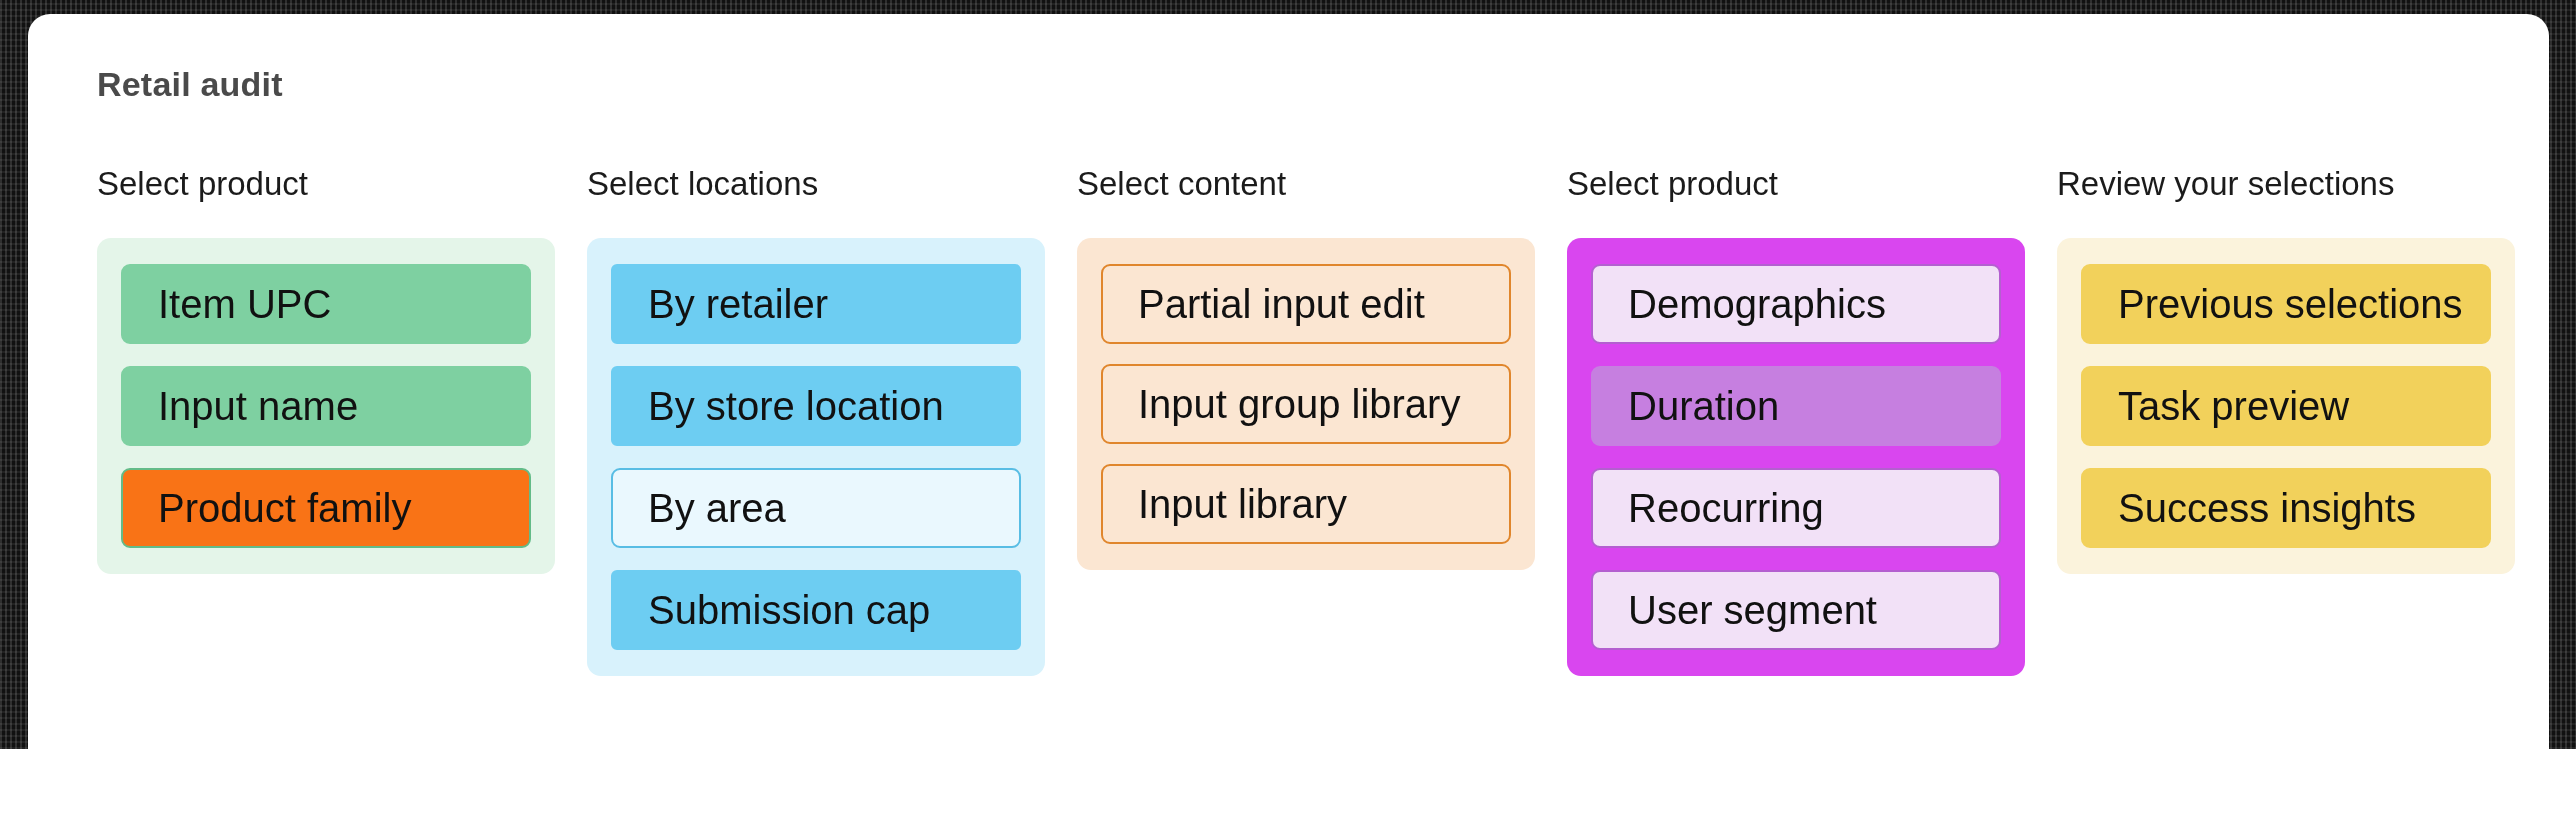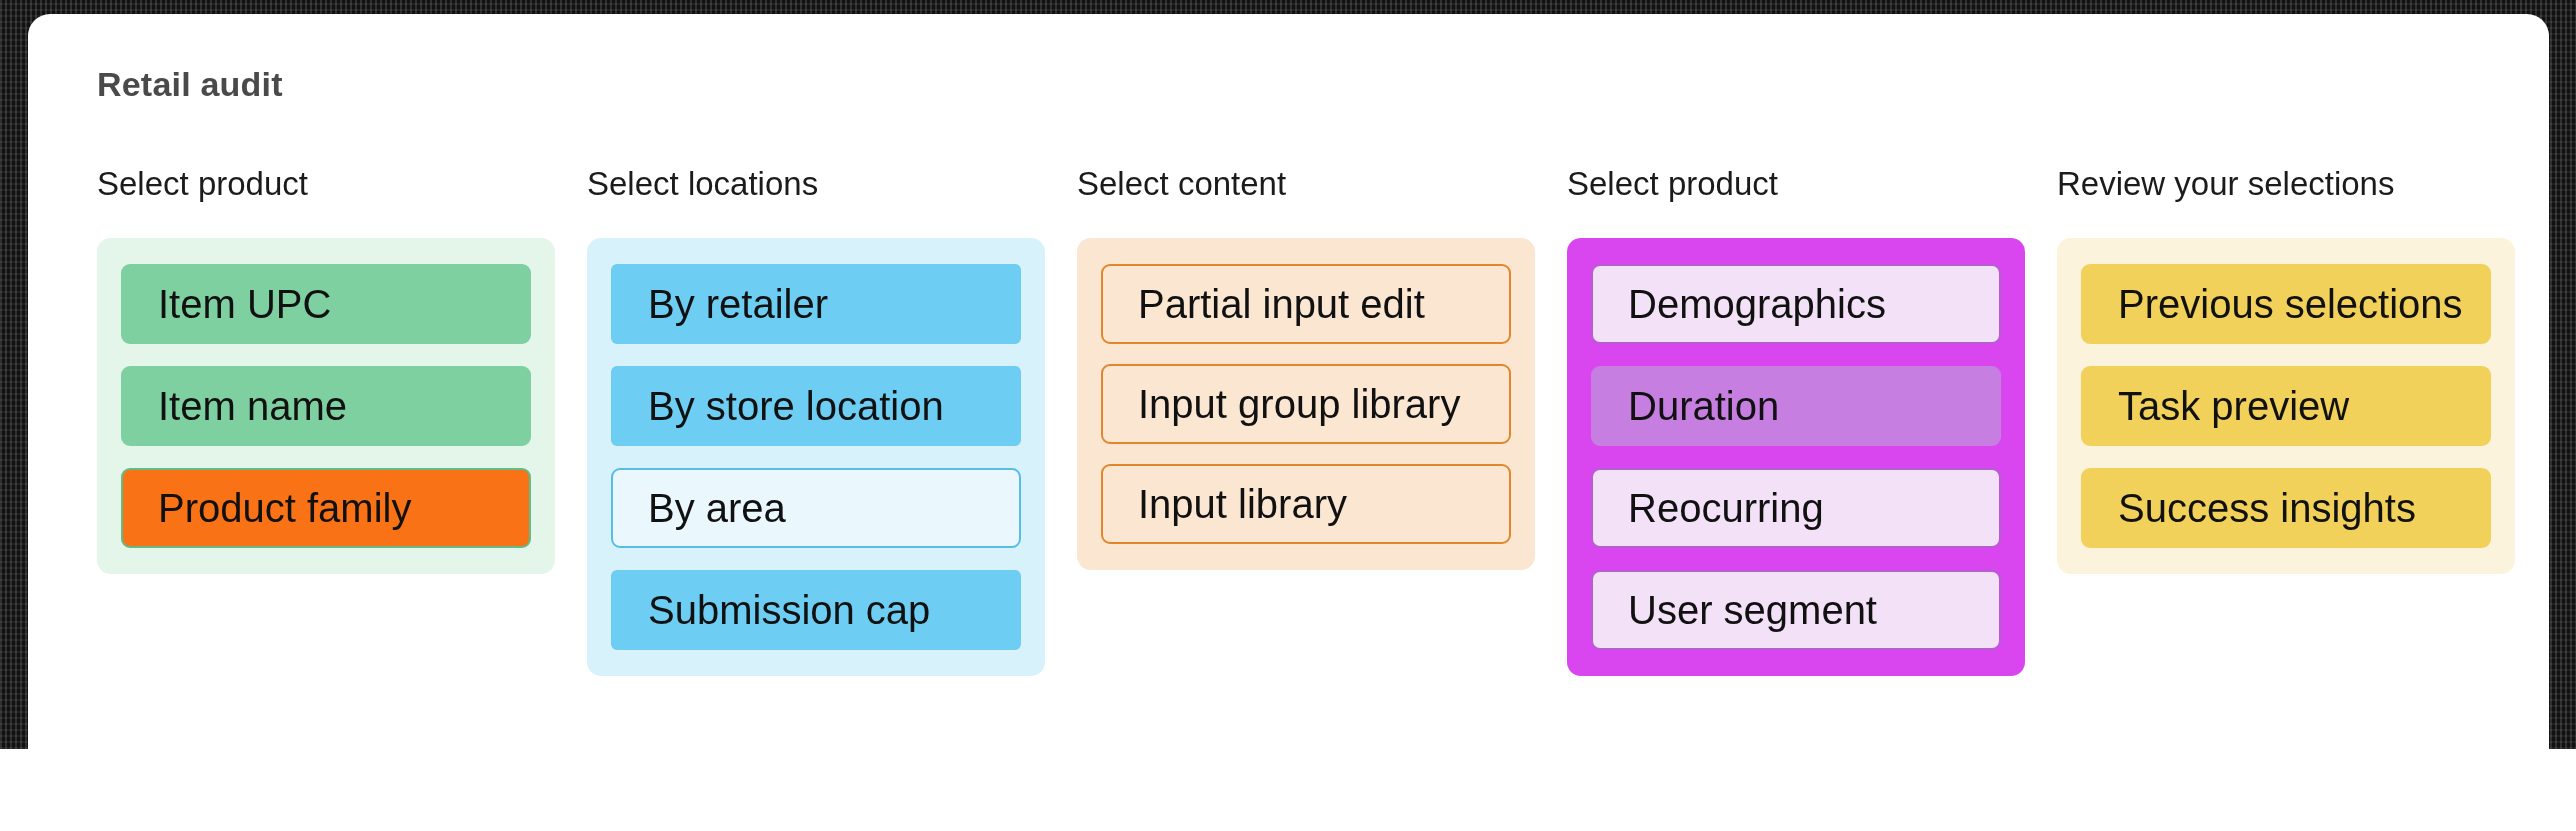--- a/index.html
+++ b/index.html
@@ -127,21 +127,21 @@
 <div id="frame">
   <div id="card">
 
     <div id="page-title">Retail audit</div>
 
     <div id="columns">
         <div class="column">
           <div class="col-header">Select product</div>
           <div class="col-body body-green">
             <div class="chip chip-green-filled">Item UPC</div>
-            <div class="chip chip-green-filled">Item name</div>
+            <div class="chip chip-green-filled">Input name</div>
             <div class="chip chip-green-outline">Product family</div>
           </div>
         </div>
         <div class="column">
           <div class="col-header">Select locations</div>
           <div class="col-body body-blue">
             <div class="chip chip-blue-filled">By retailer</div>
             <div class="chip chip-blue-filled">By store location</div>
             <div class="chip chip-blue-outline">By area</div>
             <div class="chip chip-blue-filled">Submission cap</div>

